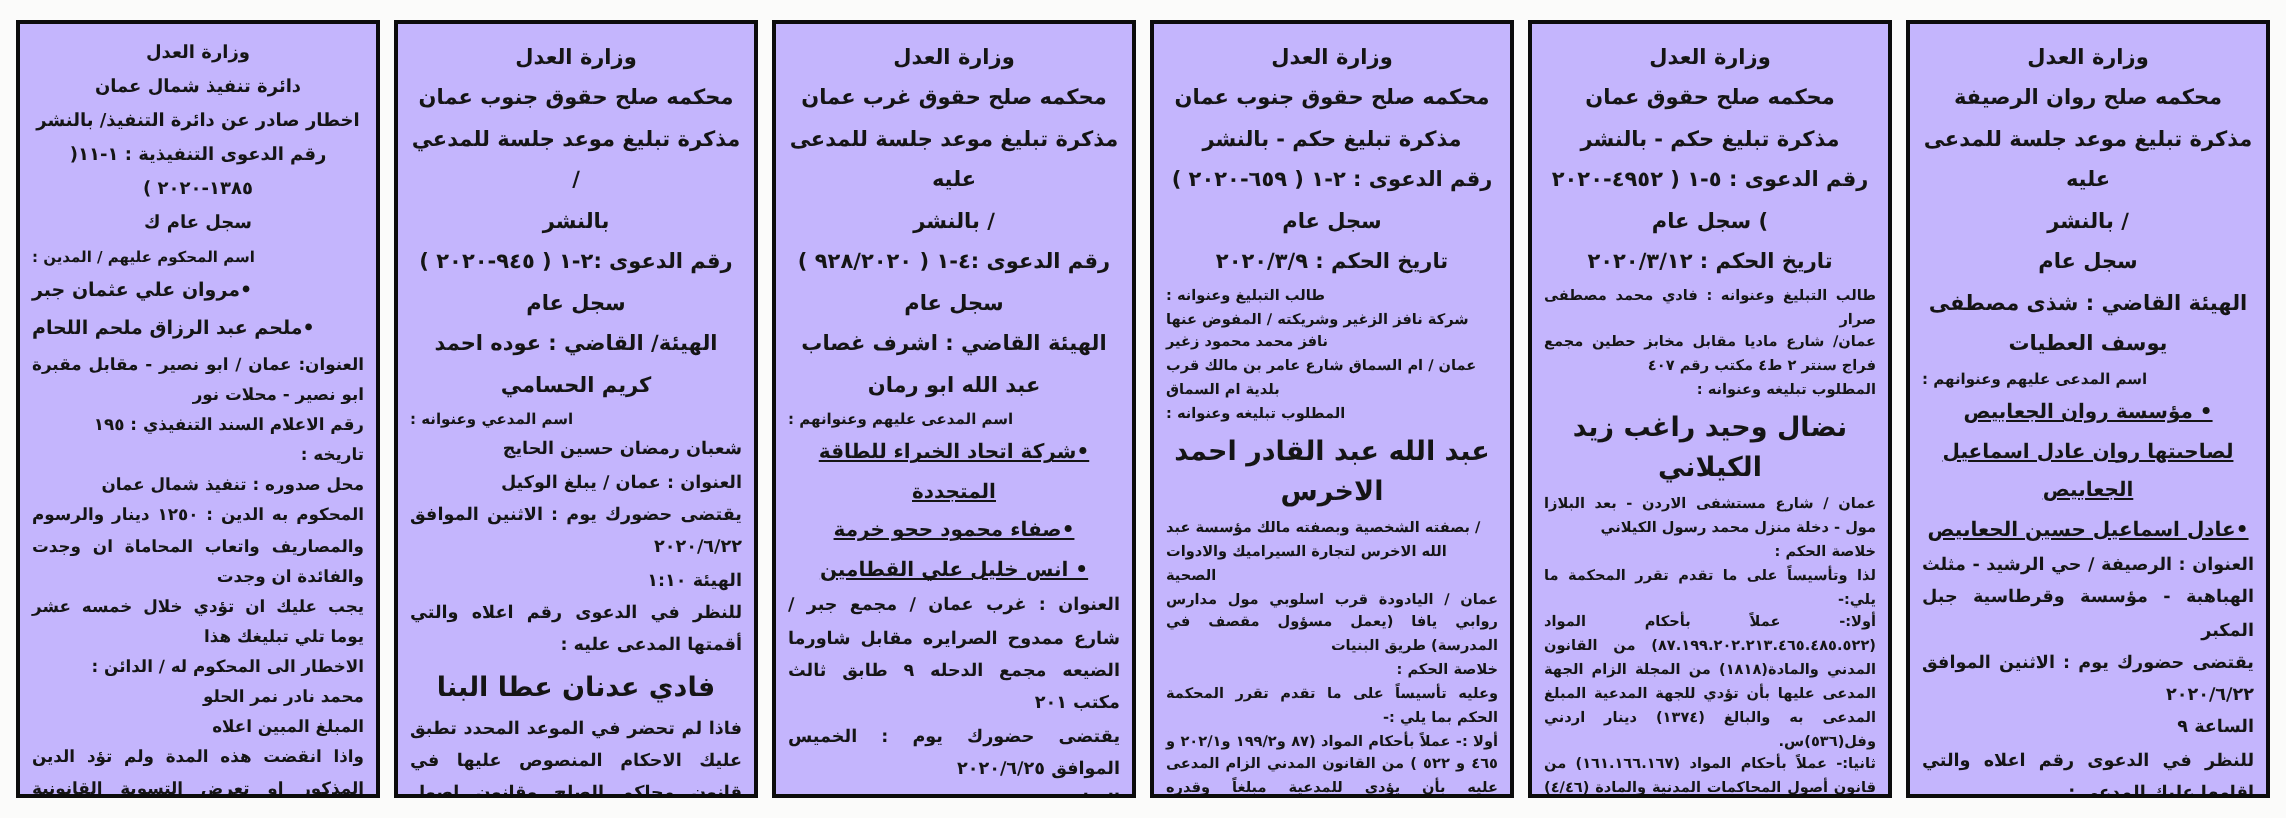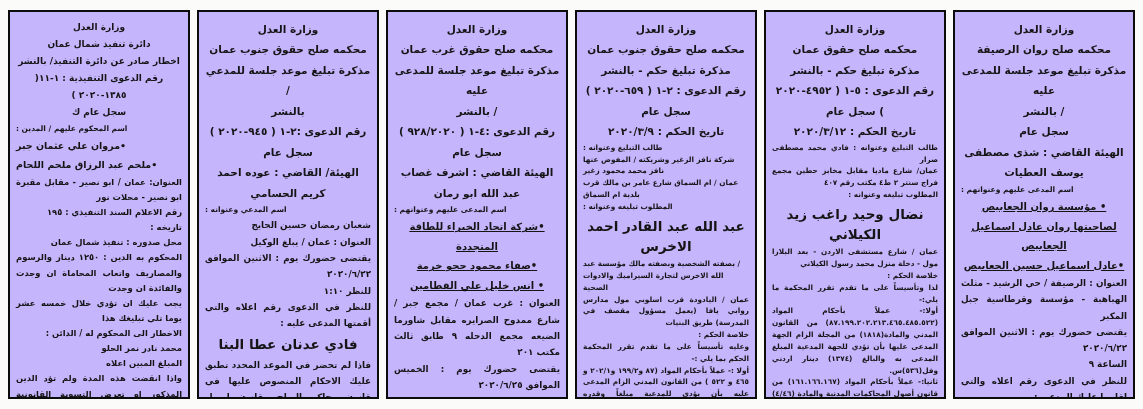--- a/index.html
+++ b/index.html
@@ -100,21 +100,21 @@
       <div class="ln-h">محكمه صلح حقوق جنوب عمان</div>
       <div class="ln-h">مذكرة تبليغ موعد جلسة للمدعي /</div>
       <div class="ln-h">بالنشر</div>
       <div class="ln-h">رقم الدعوى :٢-١ ( ٩٤٥-٢٠٢٠ )</div>
       <div class="ln-h">سجل عام</div>
       <div class="ln-h">الهيئة/ القاضي : عوده احمد كريم الحسامي</div>
       <div class="ln-lbl">اسم المدعي وعنوانه :</div>
       <div class="ln-p">شعبان رمضان حسين الحايج</div>
       <div class="ln-p">العنوان : عمان / يبلغ الوكيل</div>
       <div class="ln-p">يقتضى حضورك يوم : الاثنين الموافق ٢٠٢٠/٦/٢٢</div>
-      <div class="ln-p">للنظر ١:١٠</div>
+      <div class="ln-p">الهيئة ١:١٠</div>
       <div class="ln-p">للنظر في الدعوى رقم اعلاه والتي أقمتها المدعى عليه :</div>
       <div class="ln-name">فادي عدنان عطا البنا</div>
       <div class="ln-p">فاذا لم تحضر في الموعد المحدد تطبق عليك الاحكام المنصوص عليها في قانون محاكم الصلح وقانون اصول المحاكمات المدنيه .</div>
     </section>
     <section class="notice" style="border-color: rgb(12, 12, 12); color: rgb(21, 21, 21);">
       <div class="ln-hs">وزارة العدل</div>
       <div class="ln-hs">دائرة تنفيذ شمال عمان</div>
       <div class="ln-hs">اخطار صادر عن دائرة التنفيذ/ بالنشر</div>
       <div class="ln-hs">رقم الدعوى التنفيذية : ١-١١( ١٣٨٥-٢٠٢٠ )</div>
       <div class="ln-hs">سجل عام ك</div>

